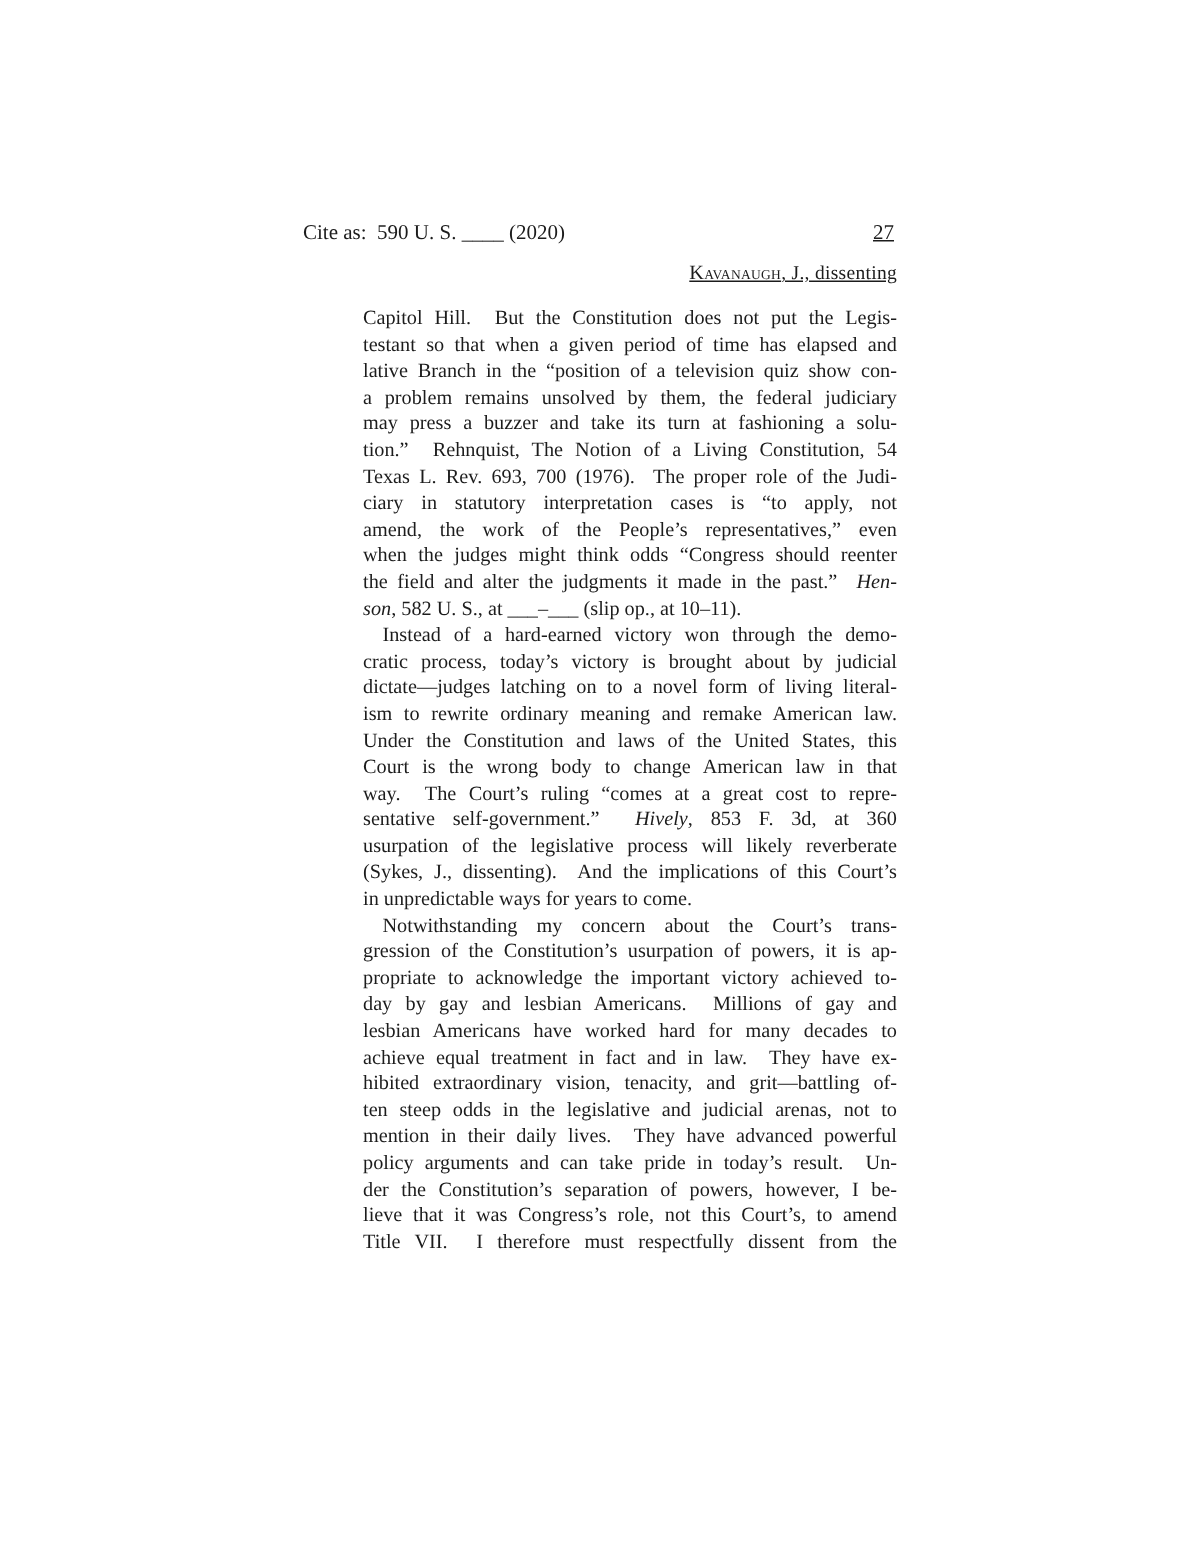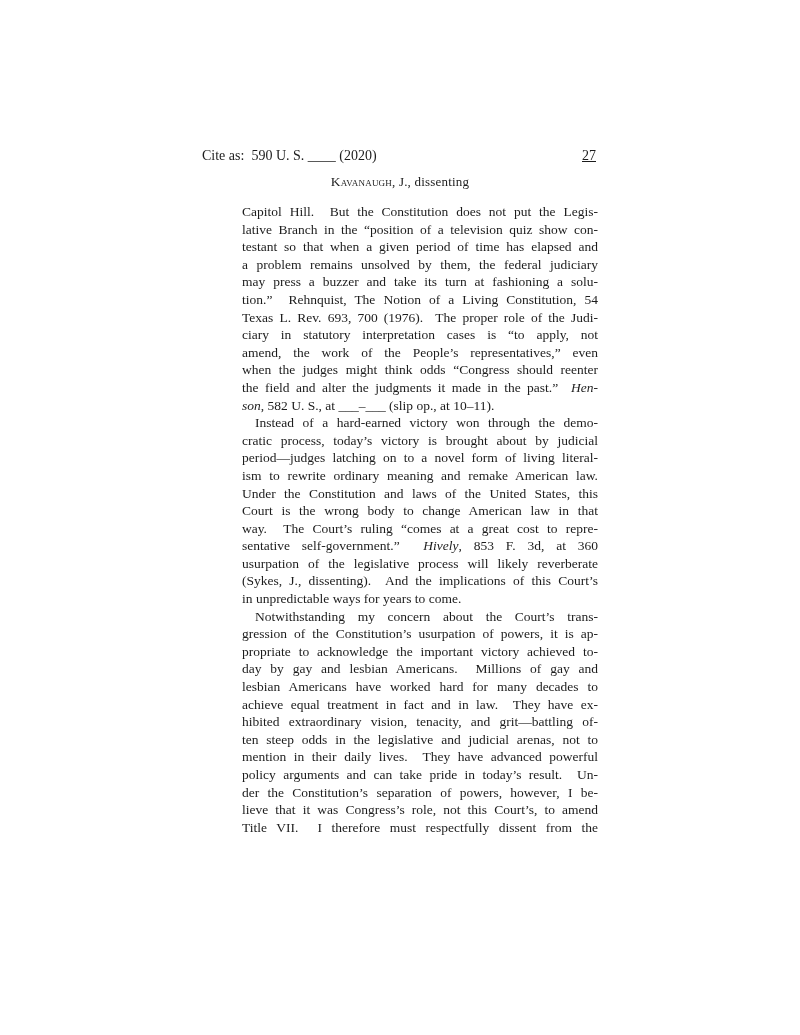--- a/index.html
+++ b/index.html
@@ -33,23 +33,24 @@
     position: absolute;
     right: 2px;
     top: 0;
     text-decoration: underline;
   }
   .attribution {
     position: absolute;
     left: 202px;
     top: 174px;
     width: 396px;
-    text-align: center;
+    text-align: right;
     font-size: 13px;
     letter-spacing: 0.2px;
+    text-decoration: underline;
   }
   .sc {
     font-variant: small-caps;
     font-size: 13.5px;
   }
   .body-text {
     position: absolute;
     left: 202px;
     top: 203px;
     width: 396px;
@@ -78,36 +79,36 @@
     <div class="page-number">27</div>
   </div>
 
   <div class="attribution">
     <span class="sc">Kavanaugh</span><span>, J., dissenting</span>
   </div>
 
   <div class="body-text" id="body-container">
       <div class="para">
         <div class="line">Capitol Hill.&nbsp; But the Constitution does not put the Legis-</div>
+        <div class="line">testant so that when a given period of time has elapsed and</div>
         <div class="line">lative Branch in the “position of a television quiz show con-</div>
-        <div class="line">testant so that when a given period of time has elapsed and</div>
         <div class="line">a problem remains unsolved by them, the federal judiciary</div>
         <div class="line">may press a buzzer and take its turn at fashioning a solu-</div>
         <div class="line">tion.”&nbsp; Rehnquist, The Notion of a Living Constitution, 54</div>
         <div class="line">Texas L. Rev. 693, 700 (1976).&nbsp; The proper role of the Judi-</div>
         <div class="line">ciary in statutory interpretation cases is “to apply, not</div>
         <div class="line">amend, the work of the People’s representatives,” even</div>
         <div class="line">when the judges might think odds “Congress should reenter</div>
         <div class="line">the field and alter the judgments it made in the past.”&nbsp; <i>Hen-</i></div>
         <div class="line flush"><i>son</i>, 582 U. S., at ___–___ (slip op., at 10–11).</div>
       </div>
       <div class="para">
         <div class="line indent">Instead of a hard-earned victory won through the demo-</div>
         <div class="line">cratic process, today’s victory is brought about by judicial</div>
-        <div class="line">period—judges latching on to a novel form of living literal-</div>
+        <div class="line">dictate—judges latching on to a novel form of living literal-</div>
         <div class="line">ism to rewrite ordinary meaning and remake American law.</div>
         <div class="line">Under the Constitution and laws of the United States, this</div>
         <div class="line">Court is the wrong body to change American law in that</div>
         <div class="line">way.&nbsp; The Court’s ruling “comes at a great cost to repre-</div>
         <div class="line">sentative self-government.”&nbsp; <i>Hively</i>, 853 F. 3d, at 360</div>
         <div class="line">usurpation of the legislative process will likely reverberate</div>
         <div class="line">(Sykes, J., dissenting).&nbsp; And the implications of this Court’s</div>
         <div class="line flush">in unpredictable ways for years to come.</div>
       </div>
       <div class="para">

